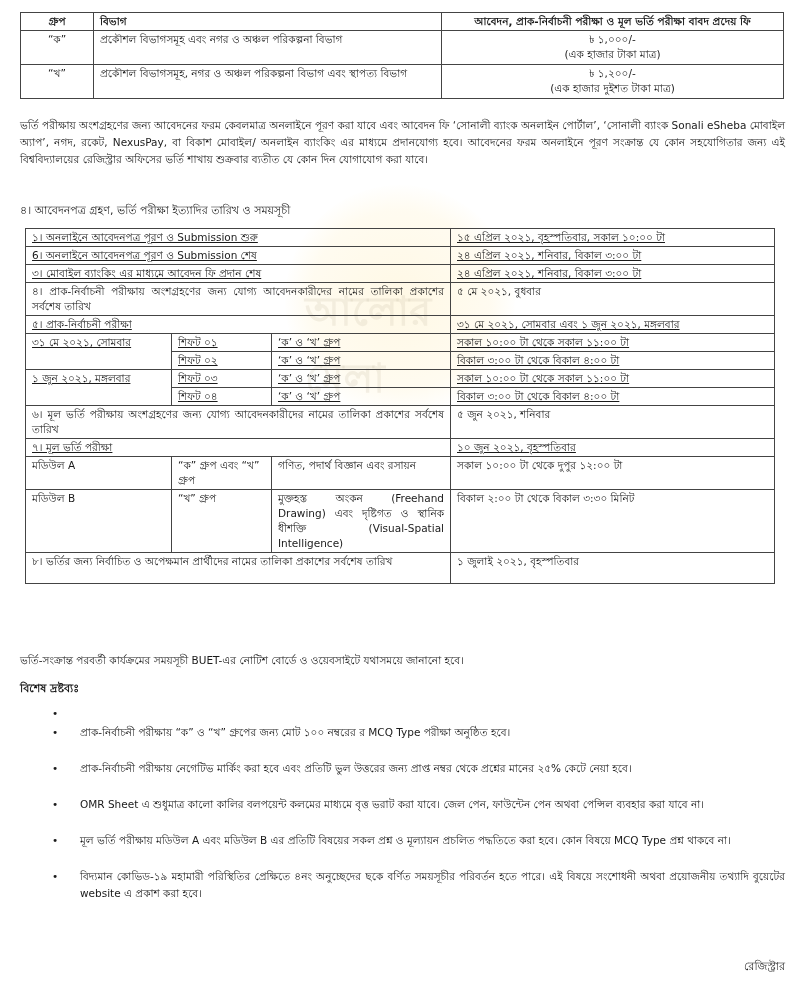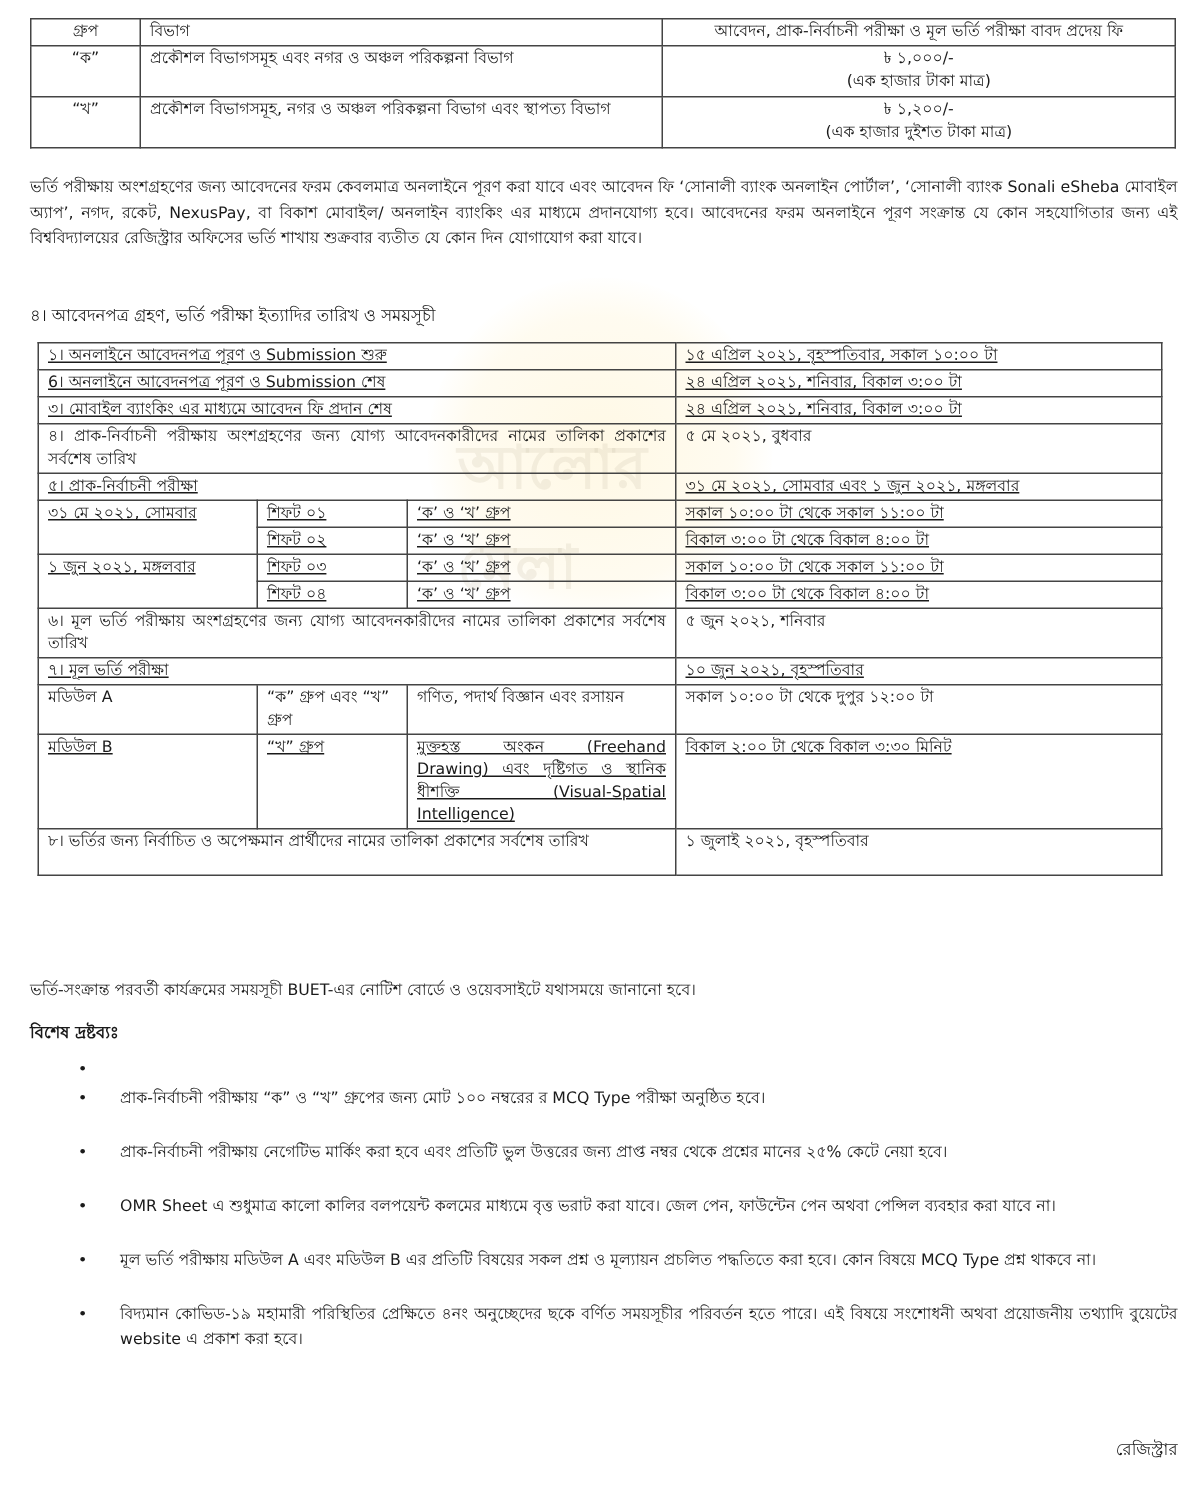--- a/index.html
+++ b/index.html
@@ -13,32 +13,32 @@
     border-radius: 50%; pointer-events: none;
     background: radial-gradient(circle, rgba(255,236,180,0.35) 0%, rgba(255,236,180,0.2) 55%, rgba(255,255,255,0) 72%);
   }
   .watermark span {
     position: absolute; left: 20px; top: 95px; width: 190px; 
     font-size: 40px; font-weight: bold; color: rgba(200,190,170,0.22);
   }
   table { border-collapse: collapse; position: absolute; }
   td, th { border: 1px solid #444; padding: 1px 6px; vertical-align: top; line-height: 15px; }
   .fee { left: 20px; top: 12px; width: 764px; }
-  .fee th { font-weight: normal; text-align: left; height: 15px; }
+  .fee th { font-weight: bold; text-align: left; height: 15px; }
   .fee .c1 { width: 60px; text-align: center; }
   .fee .c2 { width: 335px; }
   .fee .c3 { text-align: center; }
   .fee td { height: 31px; }
   .para { position: absolute; left: 20px; width: 765px; line-height: 17px; text-align: justify; font-size: 10.5px; }
   .heading { position: absolute; left: 20px; top: 202px; font-weight: normal; font-size: 11px; }
   .sched { left: 25px; top: 228px; width: 750px; }
   .sched td { padding: 1px 6px; }
   .sched .h2 { height: 31px; }
   .sched .h1 { height: 15px; text-decoration: underline; }
-  .sched .h3 { height: 47px; text-decoration: underline; }
+  .sched .h3 { height: 47px; }
   .note-heading { position: absolute; left: 20px; top: 680px; font-weight: bold; font-size: 11px; }
   ul.notes { position: absolute; left: 40px; top: 705px; width: 745px; margin: 0; padding: 0; list-style: none; }
   ul.notes li { position: relative; padding-left: 40px; line-height: 17px; margin-bottom: 19px; text-align: justify; }
   ul.notes li .bullet { position: absolute; left: 12px; top: 0; }
   .sign { position: absolute; right: 15px; top: 958px; font-size: 11px; }
 </style>
 </head>
 <body>
 
 <div class="watermark">

